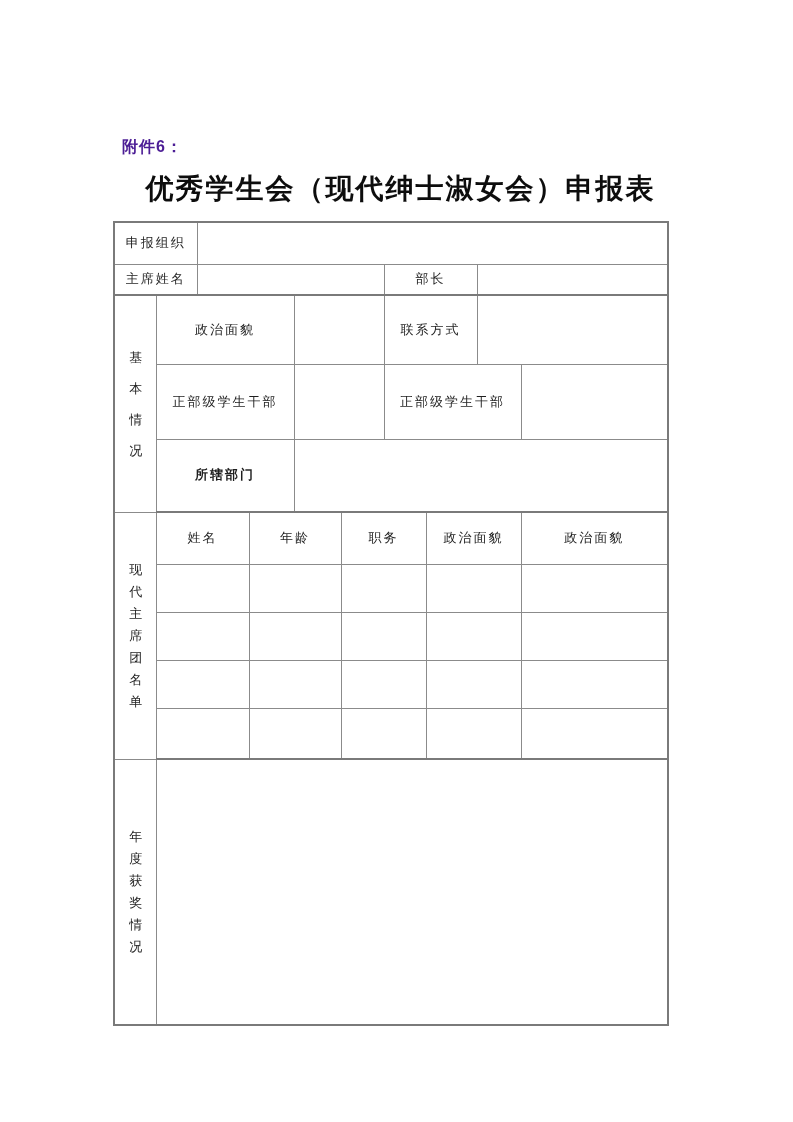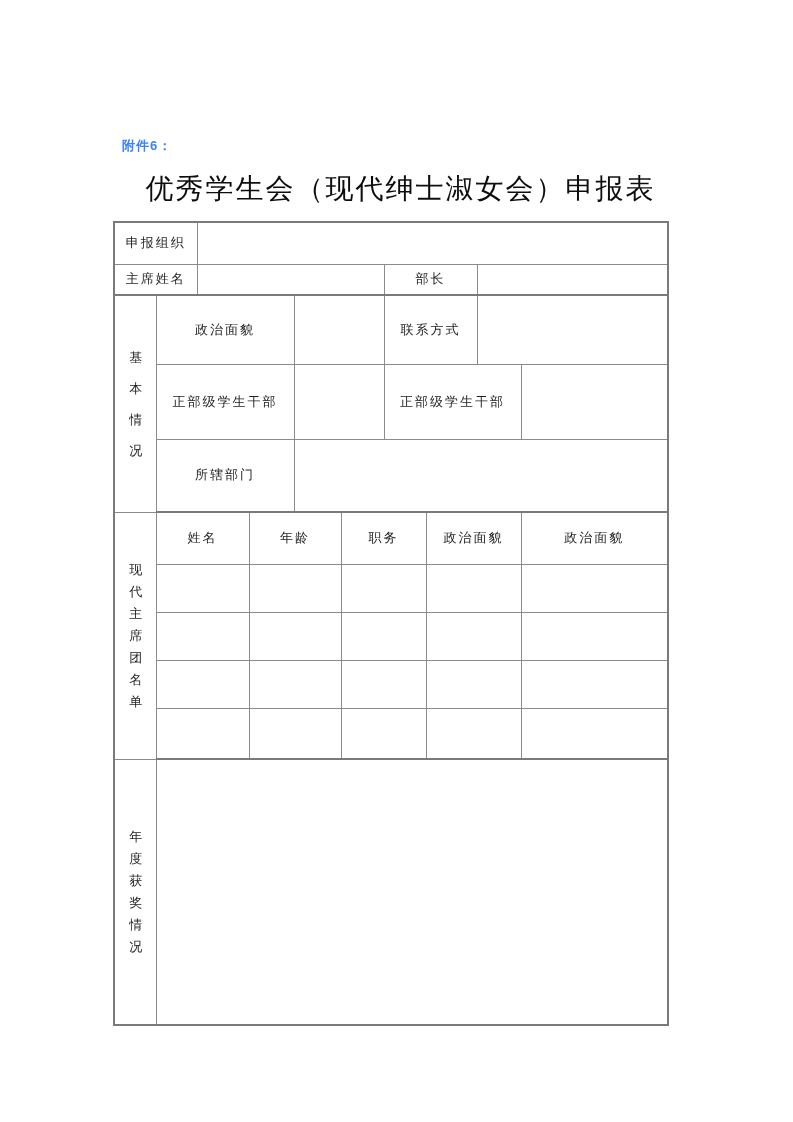--- a/index.html
+++ b/index.html
@@ -12,31 +12,31 @@
     font-family: "Liberation Serif", "DejaVu Serif", serif;
     color: #1f1f1f;
     overflow: hidden;
   }
   .attachment {
     position: absolute;
     left: 122px;
     top: 137px;
     font-family: "Liberation Sans", "DejaVu Sans", sans-serif;
     font-weight: bold;
-    font-size: 13px;
+    font-size: 16px;
     letter-spacing: 1px;
-    color: #3b82f6;
+    color: #4c1d95;
   }
   .doc-title {
     position: absolute;
     left: 8px;
     right: 0;
     top: 170px;
     text-align: center;
-    font-weight: normal;
+    font-weight: bold;
     font-size: 28px;
     letter-spacing: 2px;
     color: #0d0d0d;
     white-space: nowrap;
   }
   table.form {
     position: absolute;
     left: 113px;
     top: 221px;
     width: 554px;
@@ -51,21 +51,21 @@
     vertical-align: middle;
     font-size: 13px;
     color: #1f1f1f;
     overflow: hidden;
   }
   tr.sec-end td { border-bottom-width: 2px; border-bottom-color: #7a7a7a; }
   .h42 { height: 42px; }
   .h41 { height: 31px; }
   .h69 { height: 69px; }
   .h75 { height: 75px; }
-  .h73 { height: 73px; }
+  .h73 { height: 73px; font-weight: bold; }
   .h52 { height: 52px; }
   .h48 { height: 48px; }
   .h51 { height: 51px; }
   .h311 { height: 266px; }
   td.lab { letter-spacing: 2px; }
   td.blank { background: #ffffff; }
   td.vcell span {
     display: inline-block;
     width: 14px;
     word-break: break-all;

